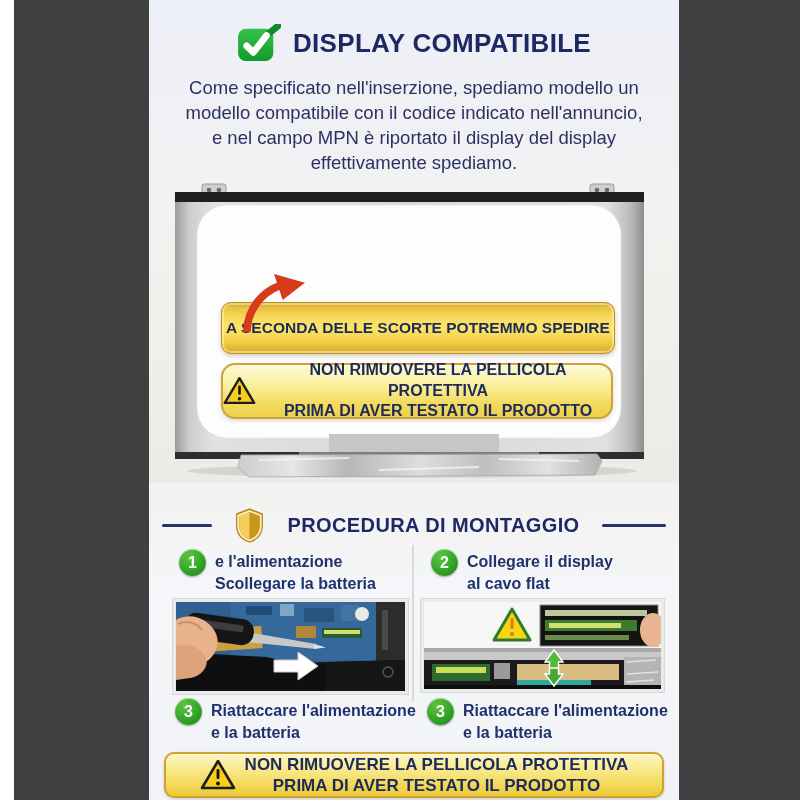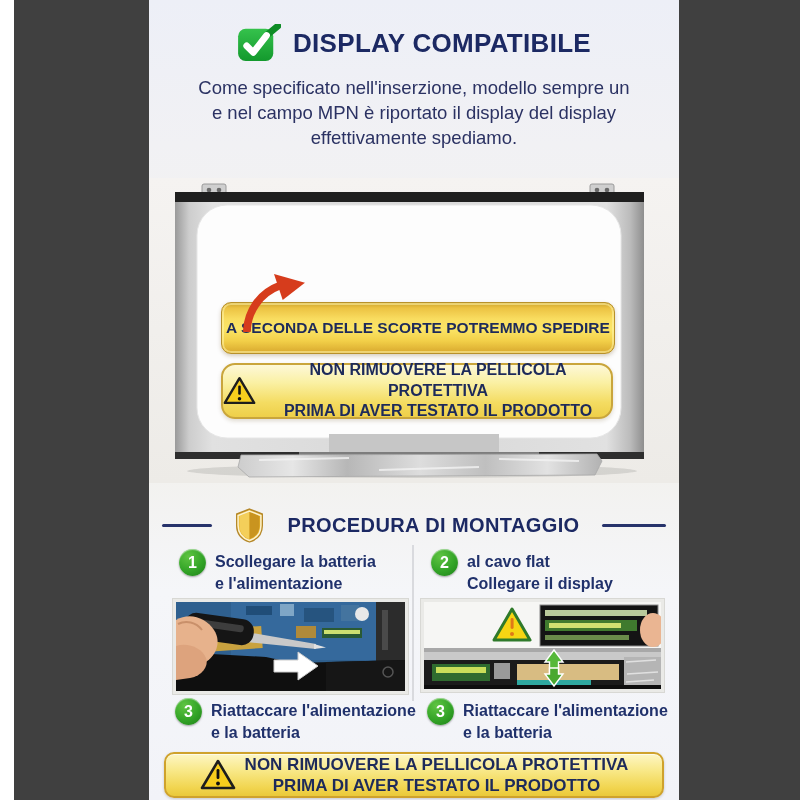--- a/index.html
+++ b/index.html
@@ -91,21 +91,22 @@
           </defs>
           <rect x="1" y="5" width="37" height="34" rx="8" fill="url(#gcheck)"></rect>
           <path d="M31 12 L43 2" stroke="#0e8c26" stroke-width="7" stroke-linecap="round" fill="none"></path>
           <path d="M10 23 L17 30 L31 12" stroke="#ffffff" stroke-width="7" fill="none" stroke-linecap="round" stroke-linejoin="round"></path>
         </svg>
       </span>
       <span class="page-title">DISPLAY COMPATIBILE</span>
     </div>
 
     <div class="intro">
-      <div>Come specificato nell'inserzione, modello sempre un</div>
+      <div>Come specificato nell'inserzione, spediamo modello un</div>
+      <div>modello compatibile con il codice indicato nell'annuncio,</div>
       <div>e nel campo MPN è riportato il display del display</div>
       <div>effettivamente spediamo.</div>
     </div>
 
     <div class="photo">
       <svg class="panel-art" width="530" height="305" viewBox="0 0 530 305">
         <defs>
           <linearGradient id="pbg" x1="0" y1="0" x2="0" y2="1">
             <stop offset="0" stop-color="#f5f3f1"></stop>
               <stop offset="1" stop-color="#edebe7"></stop>
@@ -192,30 +193,30 @@
       </span>
       <span class="proc-title">PROCEDURA DI MONTAGGIO</span>
       <span class="dash dash-right"></span>
     </div>
 
     <div class="vdivider"></div>
 
     <div class="step pos-step1">
       <span class="badge">1</span>
       <span class="step-text">
+        <div>e l'alimentazione</div>
         <div>Scollegare la batteria</div>
-        <div>e l'alimentazione</div>
       </span>
     </div>
 
     <div class="step pos-step2">
       <span class="badge">2</span>
       <span class="step-text">
+        <div>Collegare il display</div>
         <div>al cavo flat</div>
-        <div>Collegare il display</div>
       </span>
     </div>
 
     <div class="proc-img pos-img1">
       <svg width="229" height="89" viewBox="0 0 229 89" preserveAspectRatio="none">
         <rect width="229" height="89" fill="#2f608f"></rect>
         <rect x="55" y="0" width="174" height="58" fill="#35699c"></rect>
         <rect x="70" y="4" width="26" height="9" fill="#204d78"></rect>
         <rect x="104" y="2" width="14" height="12" fill="#7fa6c6"></rect>
         <rect x="128" y="6" width="30" height="14" fill="#26547f"></rect>

